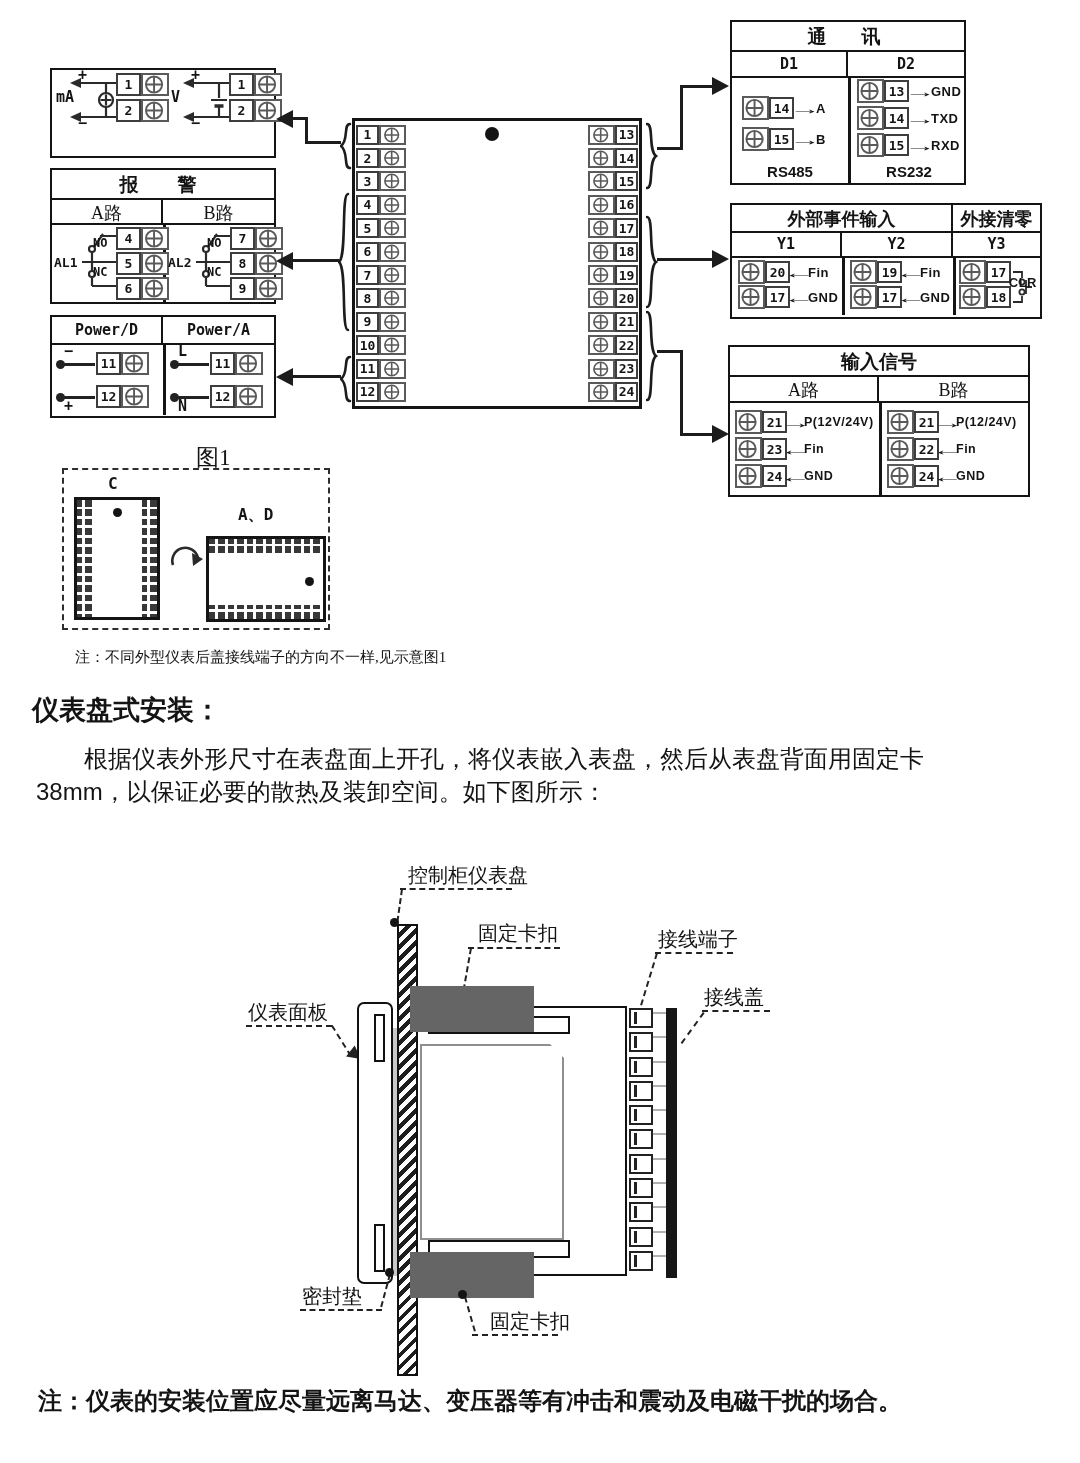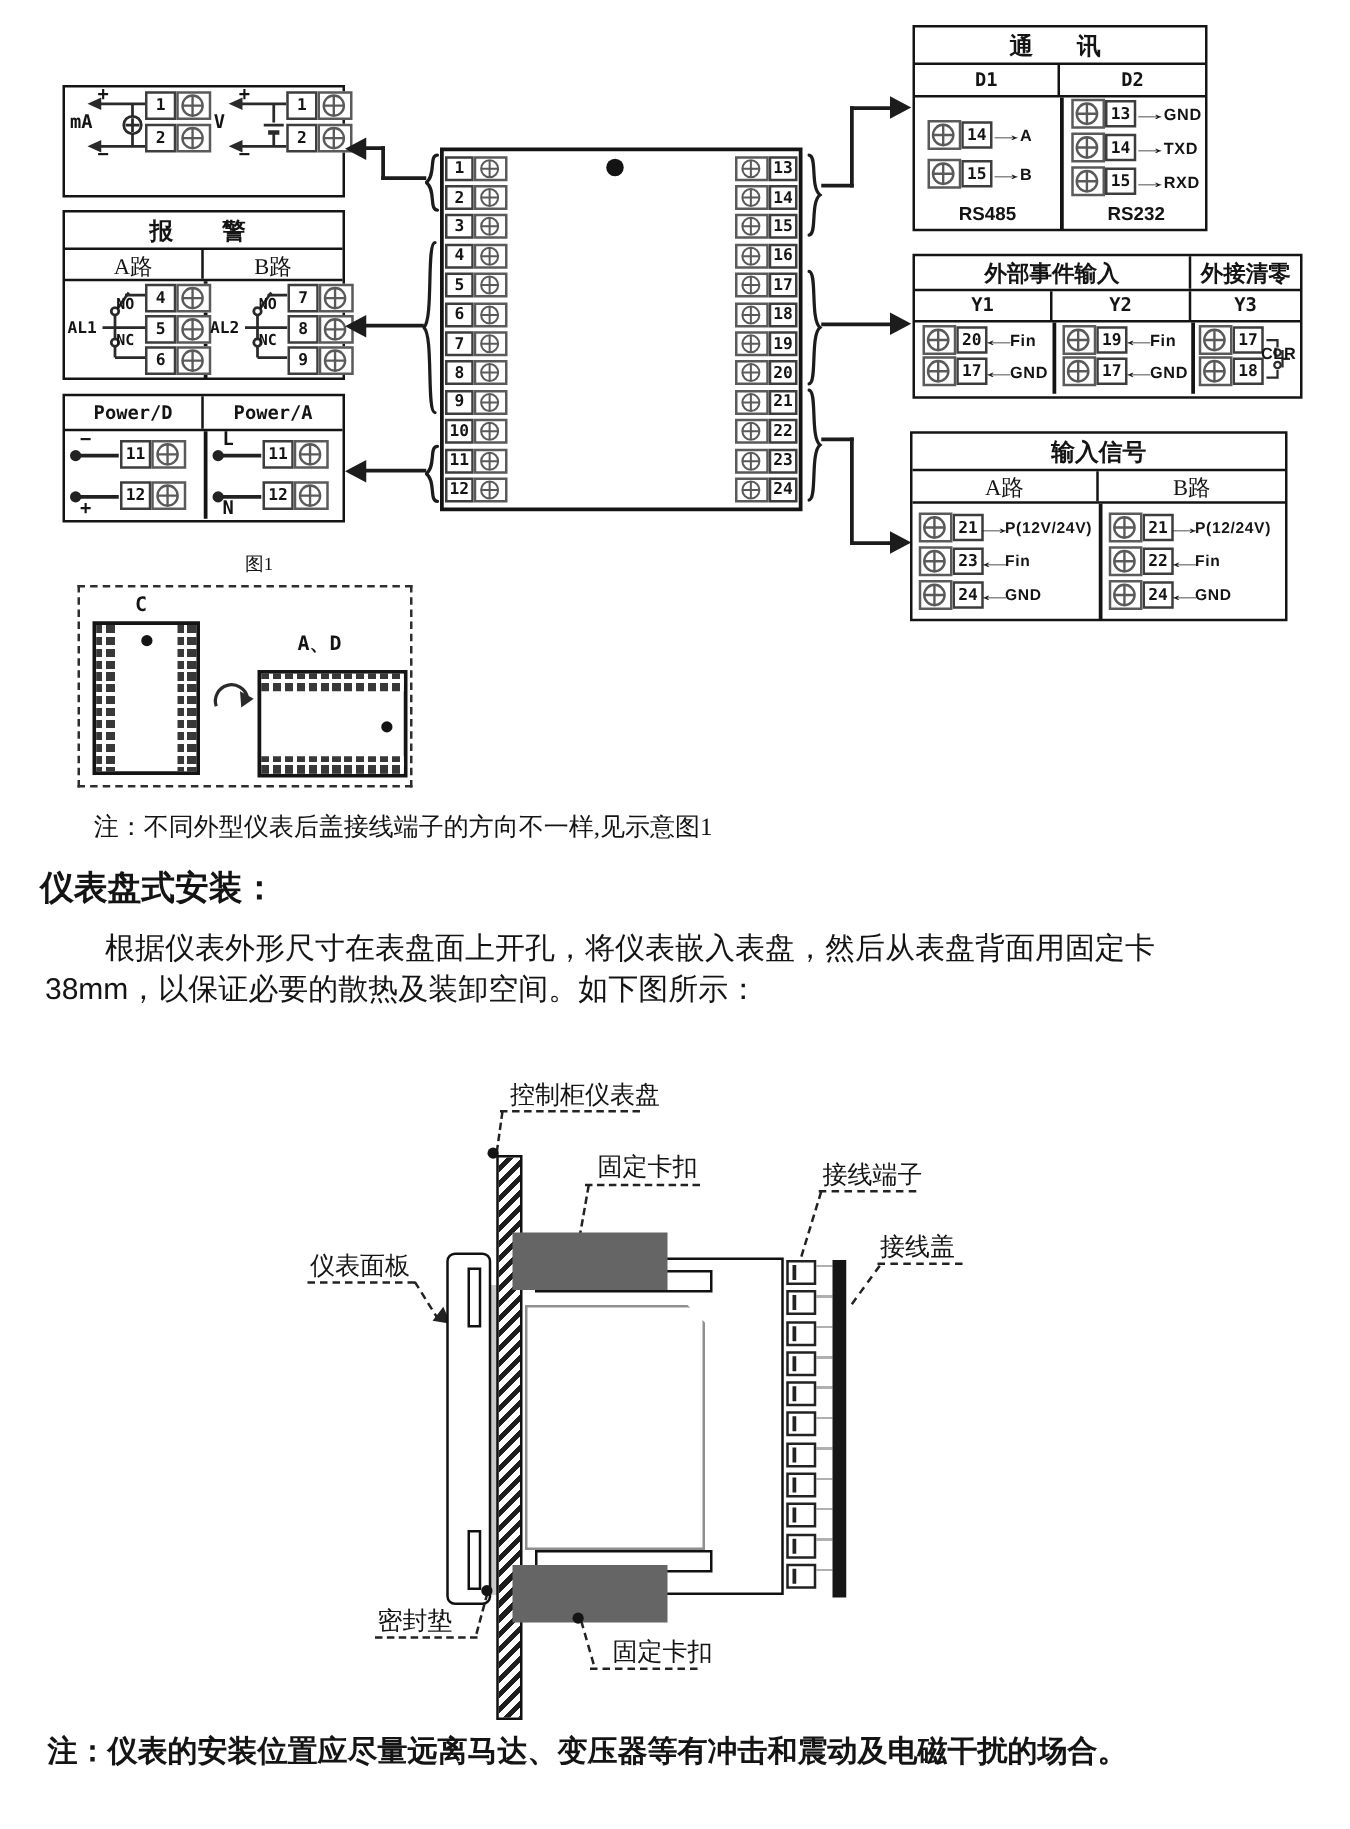--- a/index.html
+++ b/index.html
@@ -46,21 +46,21 @@
   .dashdot{position:absolute;border:2.2px dashed #2e2e2e;}
   .figrect{position:absolute;border:3px solid #141414;background:#fff;}
   .stripV{position:absolute;width:15px;
     background-image:linear-gradient(to right,transparent 0 5px,#fff 5px 8px,transparent 8px),
       repeating-linear-gradient(to bottom,#383838 0 6.5px,#fff 6.5px 9.5px);}
   .stripH{position:absolute;height:14px;
     background-image:linear-gradient(to bottom,transparent 0 4.5px,#fff 4.5px 7px,transparent 7px),
       repeating-linear-gradient(to right,#383838 0 6.5px,#fff 6.5px 9.5px);}
   .figlab{position:absolute;font:700 16px "DejaVu Sans Mono",monospace;}
   
-  .note1{position:absolute;font-family:"Liberation Serif","DejaVu Serif",serif;font-size:20px;}
+  .note1{position:absolute;font-family:"Liberation Serif","DejaVu Serif",serif;font-size:15px;}
   .h1{position:absolute;font-weight:700;font-size:27px;}
   .para{position:absolute;font-size:24px;line-height:33px;width:1024px;}
   .para .l1{text-indent:2em;}
   .note2{position:absolute;font-weight:700;font-size:24px;}
   
   .ilbl{position:absolute;font-size:20px;white-space:nowrap;}
   .dashh{position:absolute;border-top:2.5px dashed #222;}
   .diag{position:absolute;border-left:2.5px dashed #222;transform-origin:top left;}
   .panelbar{position:absolute;border:2.5px solid #111;
     background:repeating-linear-gradient(135deg,#fff 0 4.5px,#1d1d1d 4.5px 8.5px);}
@@ -811,21 +811,21 @@
               </svg>
             </span>
           <span class="tnum">24</span>
           <span class="arr" style="width:17px;">←</span>
           <span class="slabel" style="font-size:12.5px;">GND</span>
         </div>
         </div>
     </div>
   </div>
 
-  <div class="abs" style="left:196px;top:442px;font-family:'Liberation Serif','DejaVu Serif',serif;font-size:15px;">图1</div>
+  <div class="abs" style="left:196px;top:442px;font-family:'Liberation Serif','DejaVu Serif',serif;font-size:23px;">图1</div>
   <div class="dashdot" style="left:62px;top:468px;width:268px;height:162px;"></div>
   <span class="figlab" style="left:108px;top:474px;">C</span>
   <div class="figrect" style="left:74px;top:497px;width:86px;height:123px;">
     <div class="stripV" style="left:0;top:0;bottom:0;"></div>
     <div class="stripV" style="right:0;top:0;bottom:0;"></div>
     <div class="dot" style="left:36px;top:8px;width:9px;height:9px;"></div>
   </div>
   <svg class="ckt" style="left:168px;top:536px;position:absolute;" width="38" height="34" viewBox="0 0 38 34">
     <path d="M5 29 A13 13 0 1 1 30 22" style="stroke-width:2.6;"></path>
     <polygon points="24,17 35,23 25,30"></polygon>

